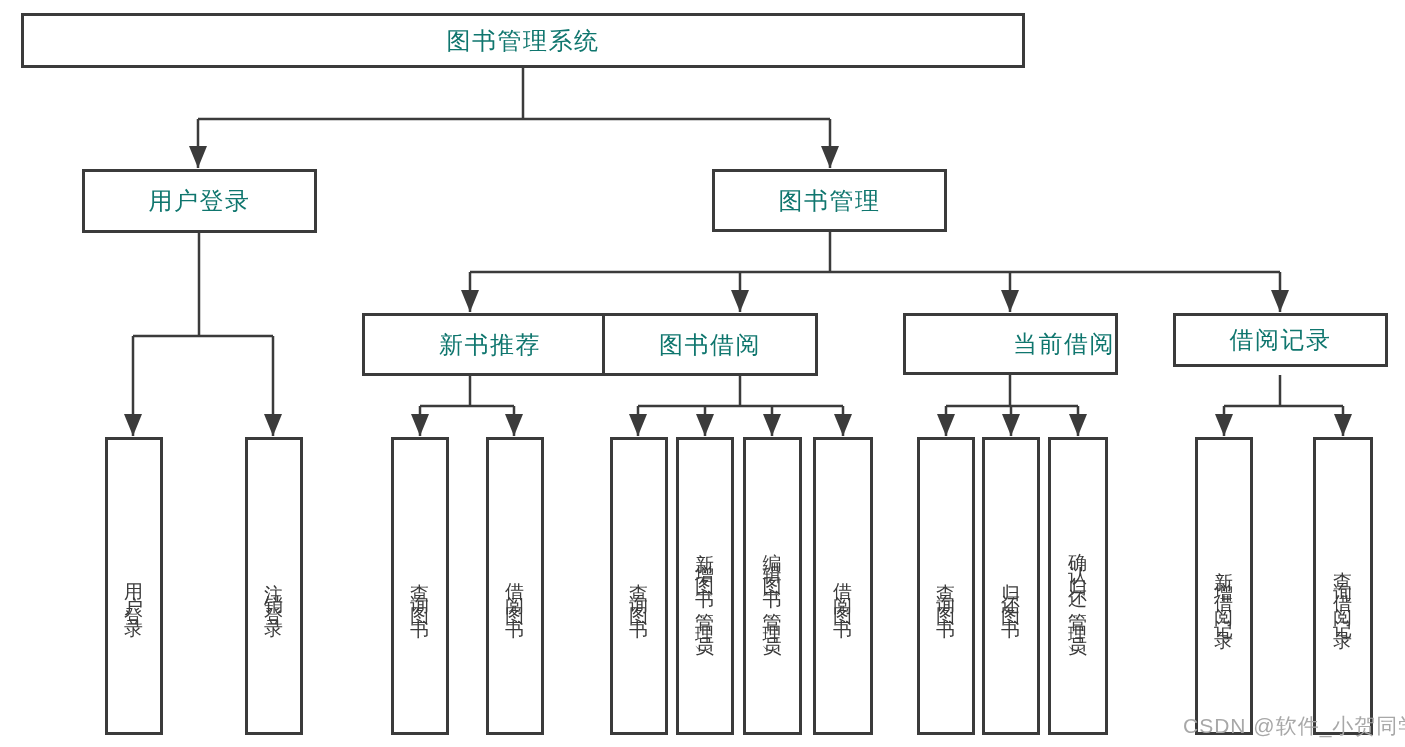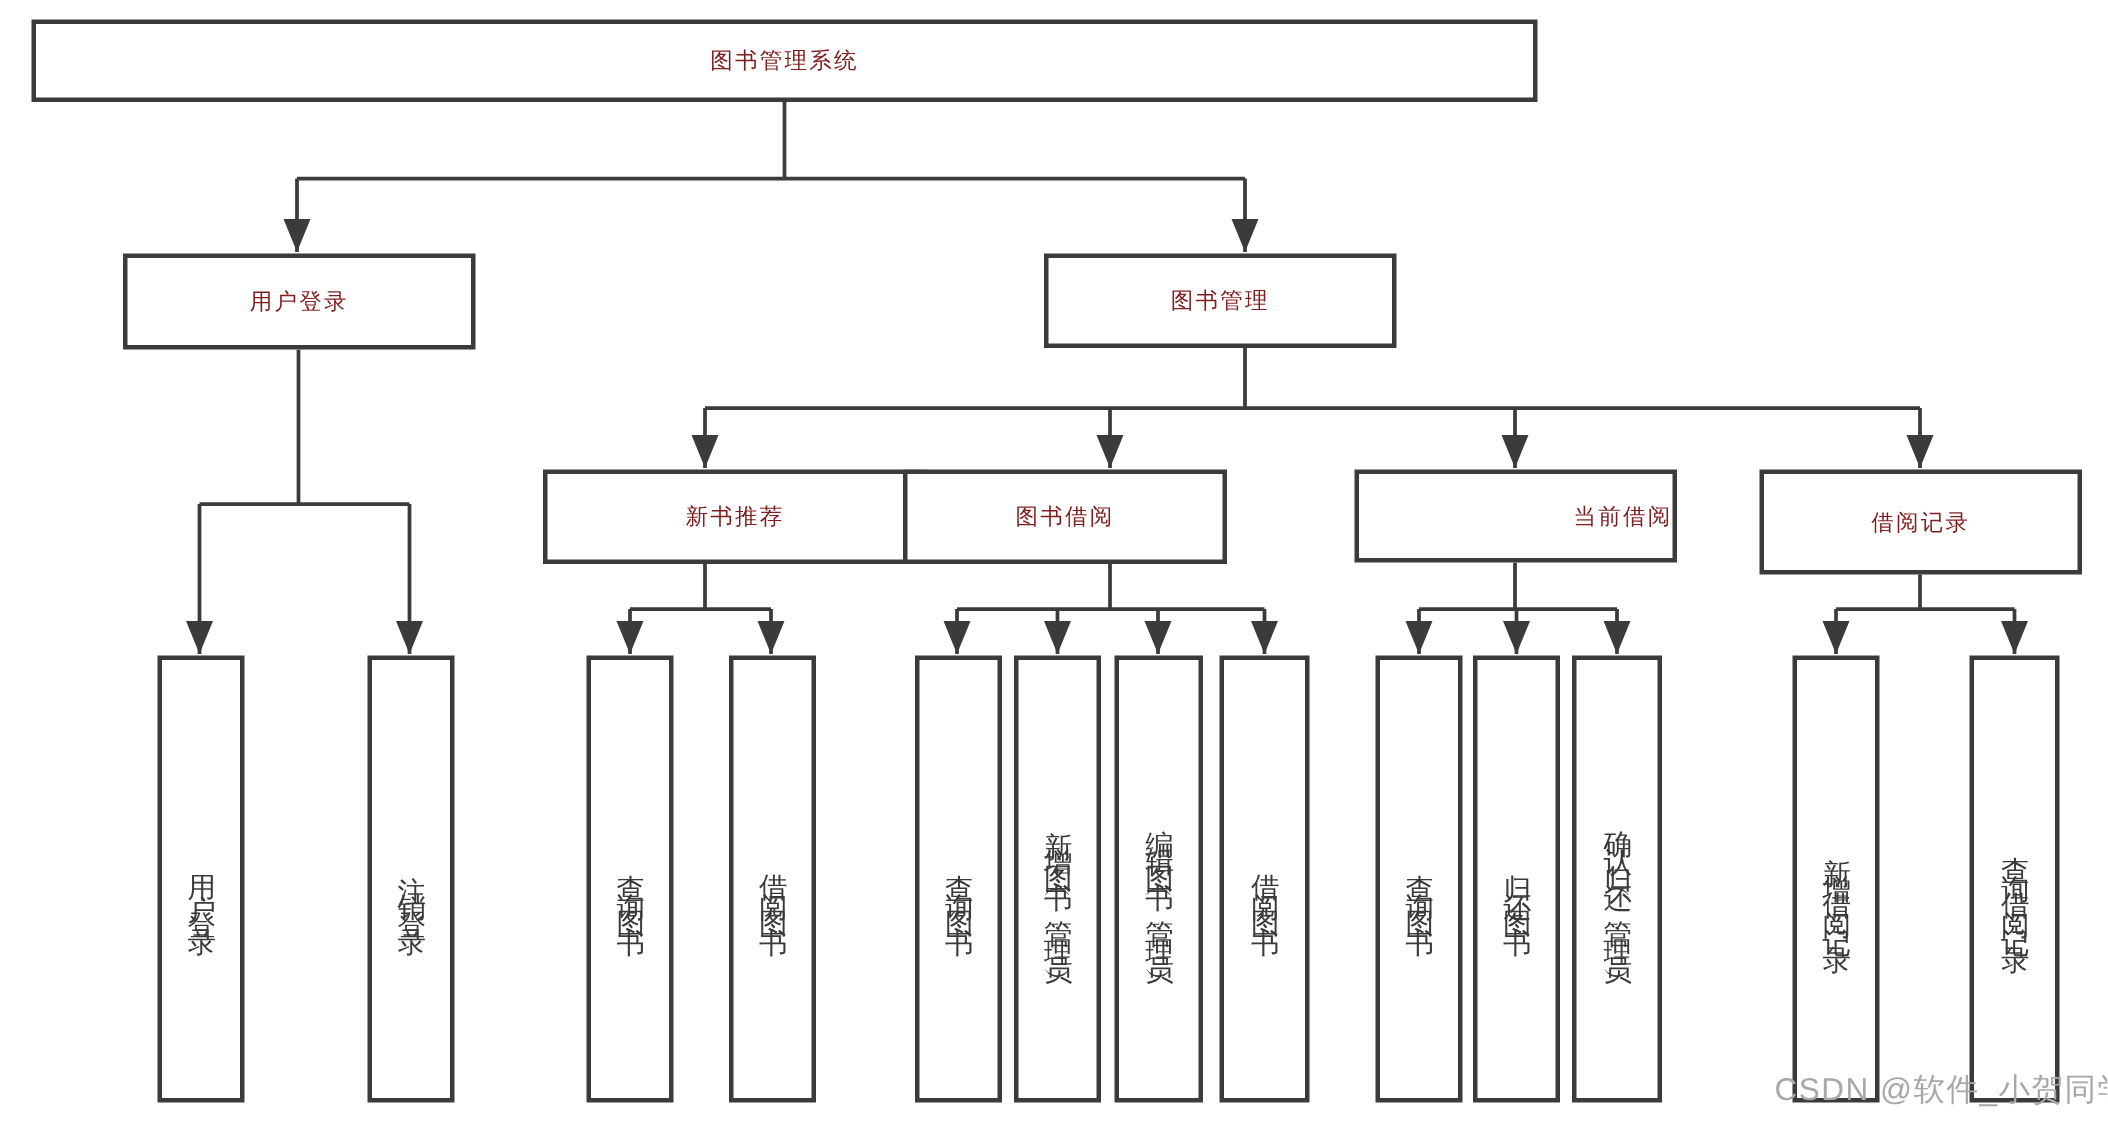--- a/index.html
+++ b/index.html
@@ -19,43 +19,43 @@
   .box {
     position: absolute;
     box-sizing: border-box;
     border: 3px solid #3b3b3b;
     background: #ffffff;
     display: flex;
     align-items: center;
     justify-content: center;
   }
   .hlbl {
-    font-size: 15px;
-    color: #7f1d1d;
+    font-size: 24px;
+    color: #0f766e;
     letter-spacing: 1.5px;
     white-space: nowrap;
   }
   .vlbl {
     writing-mode: vertical-rl;
     text-orientation: mixed;
     font-size: 19px;
     line-height: 1;
     color: #3a3a3a;
     letter-spacing: 12px;
     margin-bottom: -12px; 
     white-space: nowrap;
   }
   
   #n-root            { left: 21px;   top: 13px;  width: 1004px; height: 55px; }
   #n-user-login      { left: 82px;   top: 169px; width: 235px;  height: 64px; }
-  #n-book-mgmt       { left: 696px;  top: 169px; width: 235px;  height: 63px; }
+  #n-book-mgmt       { left: 712px;  top: 169px; width: 235px;  height: 63px; }
   #n-new-books       { left: 362px;  top: 313px; width: 256px;  height: 63px; }
   #n-book-borrow     { left: 602px;  top: 313px; width: 216px;  height: 63px; }
   #n-current-borrow  { left: 903px;  top: 313px; width: 215px;  height: 62px; justify-content: flex-end; }
-  #n-borrow-records  { left: 1173px; top: 313px; width: 215px;  height: 70px; }
+  #n-borrow-records  { left: 1173px; top: 313px; width: 215px;  height: 54px; }
   .leaf { top: 437px; height: 298px; width: 58px; }
   #l-user-login      { left: 105px; }
   #l-logout          { left: 245px; }
   #l-query-books-nb  { left: 391px; }
   #l-borrow-books-nb { left: 486px; }
   #l-query-books-bb  { left: 610px; }
   #l-add-books       { left: 676px; }
   #l-edit-books      { left: 743px; width: 59px; }
   #l-borrow-books-bb { left: 813px; width: 60px; }
   #l-query-books-cb  { left: 917px; }

